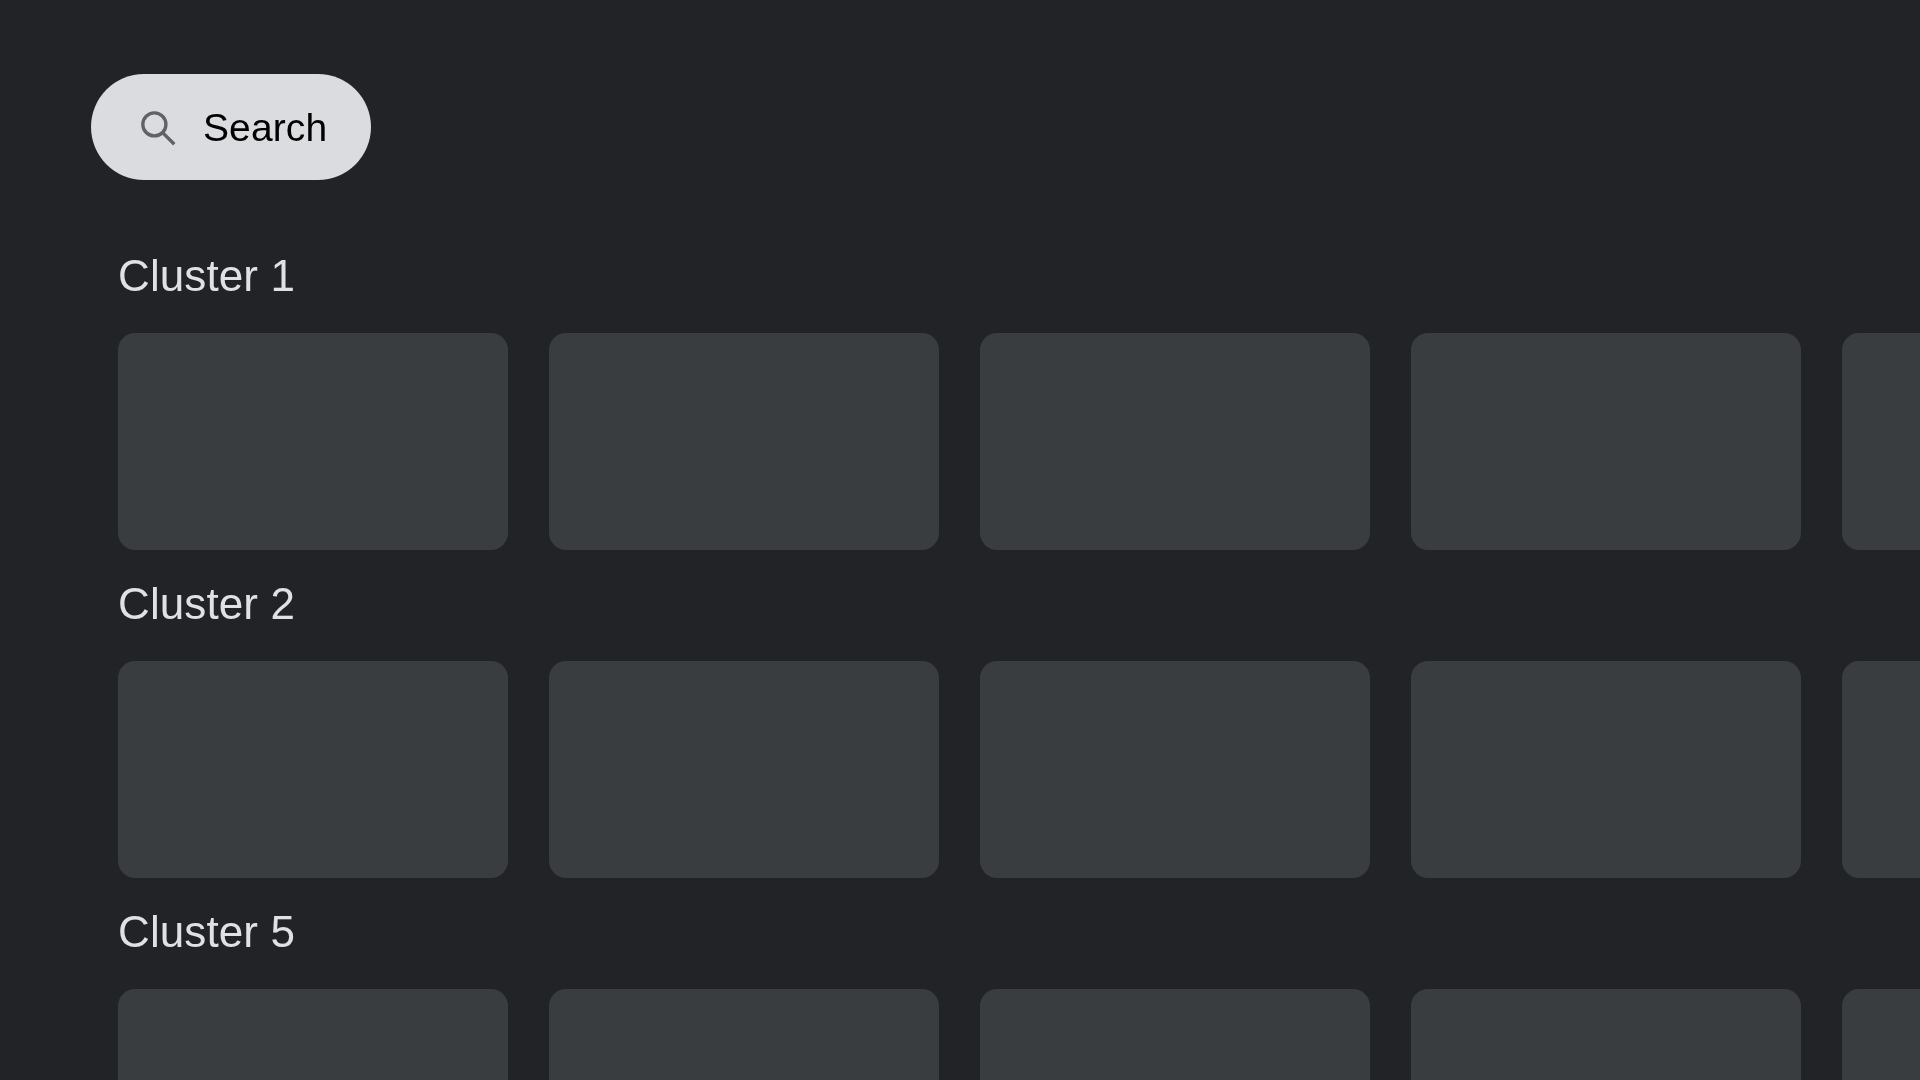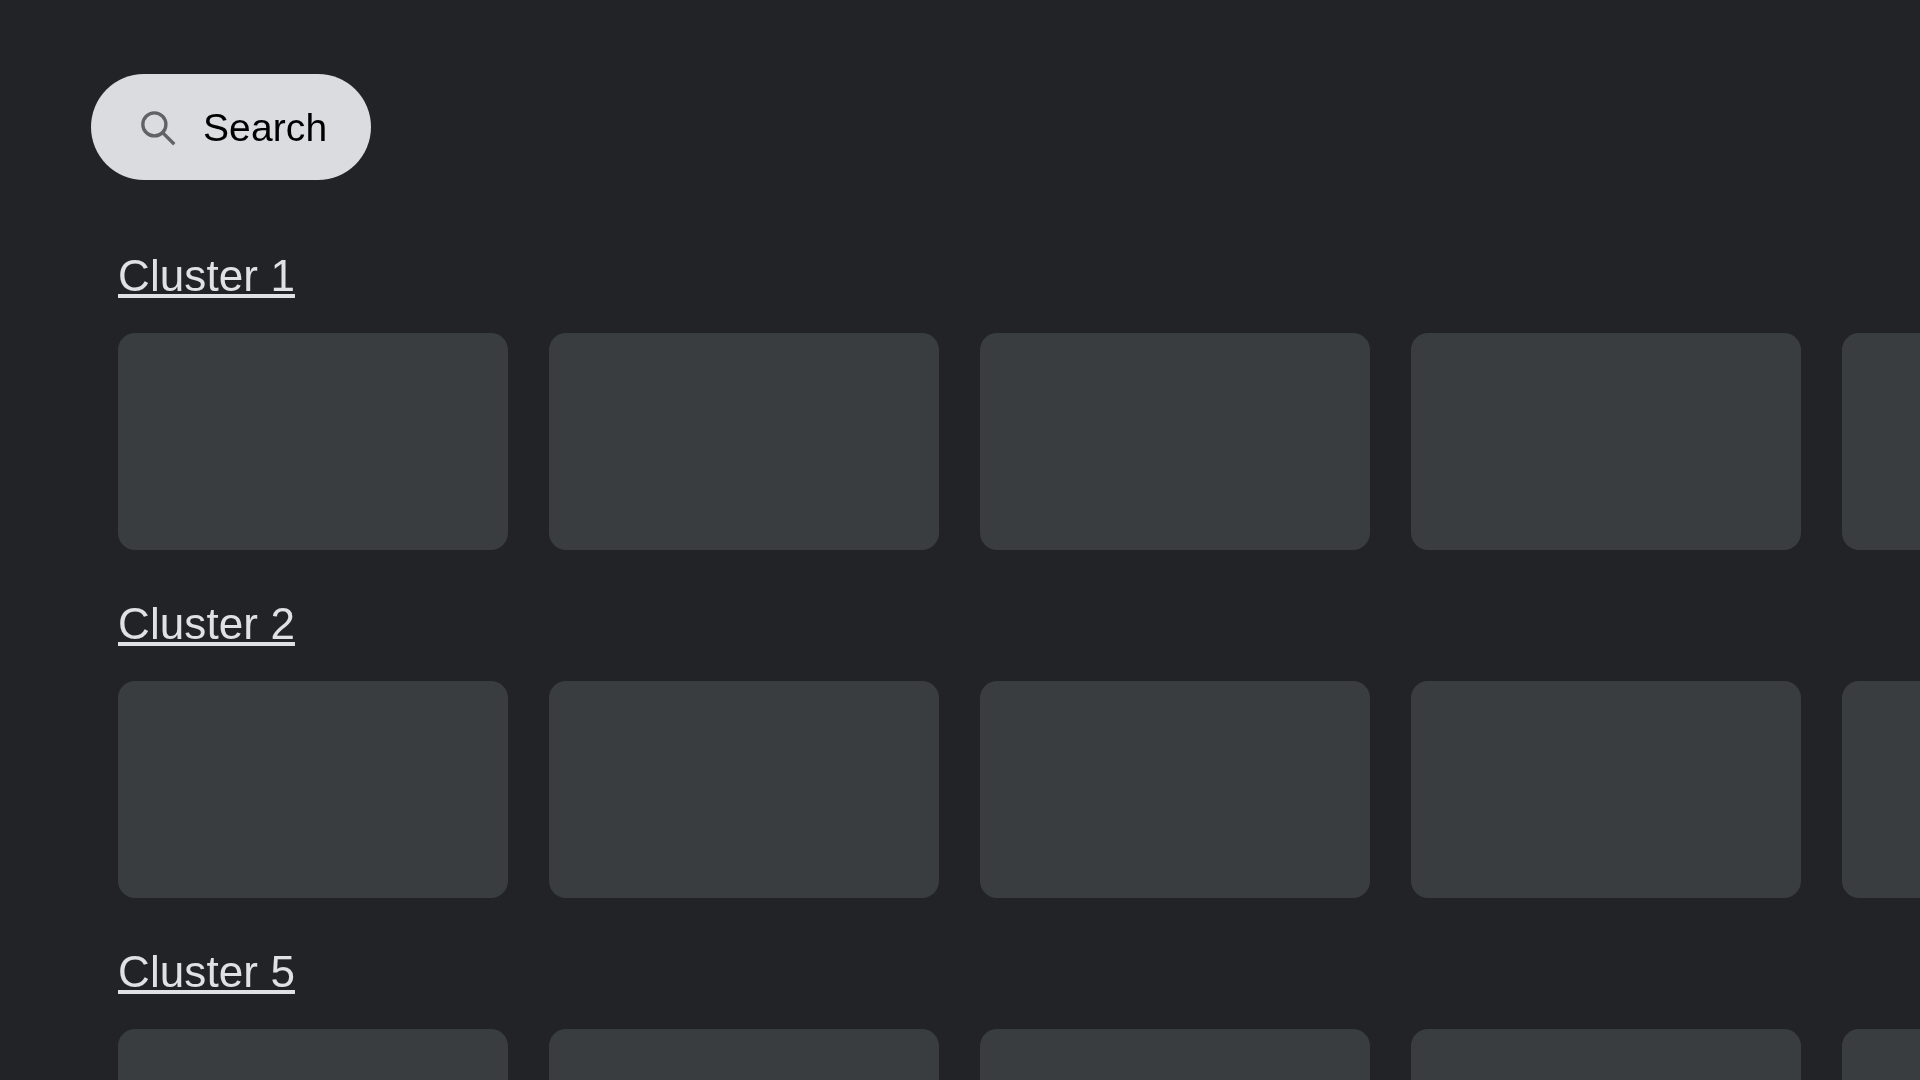--- a/index.html
+++ b/index.html
@@ -74,32 +74,31 @@
   .cluster-section { position: relative; }
 
   .cluster-title {
     margin-left: 118px;
     font-size: 44px;
     line-height: 1.18;
     font-weight: 400;
     color: #dfe1e5;
     letter-spacing: 0.1px;
     white-space: nowrap;
-    text-decoration: underline;
   }
 
   .card-row {
     display: flex;
     gap: 41px;
     margin-top: 31px;
     padding-left: 118px;
     overflow: hidden;
   }
 
-  .cluster-section + .cluster-section { margin-top: 48px; }
+  .cluster-section + .cluster-section { margin-top: 28px; }
 
   .card {
     flex: 0 0 auto;
     width: 390px;
     height: 217px;
     background: #393d40;
     border-radius: 17px;
     border: none;
     cursor: pointer;
   }

